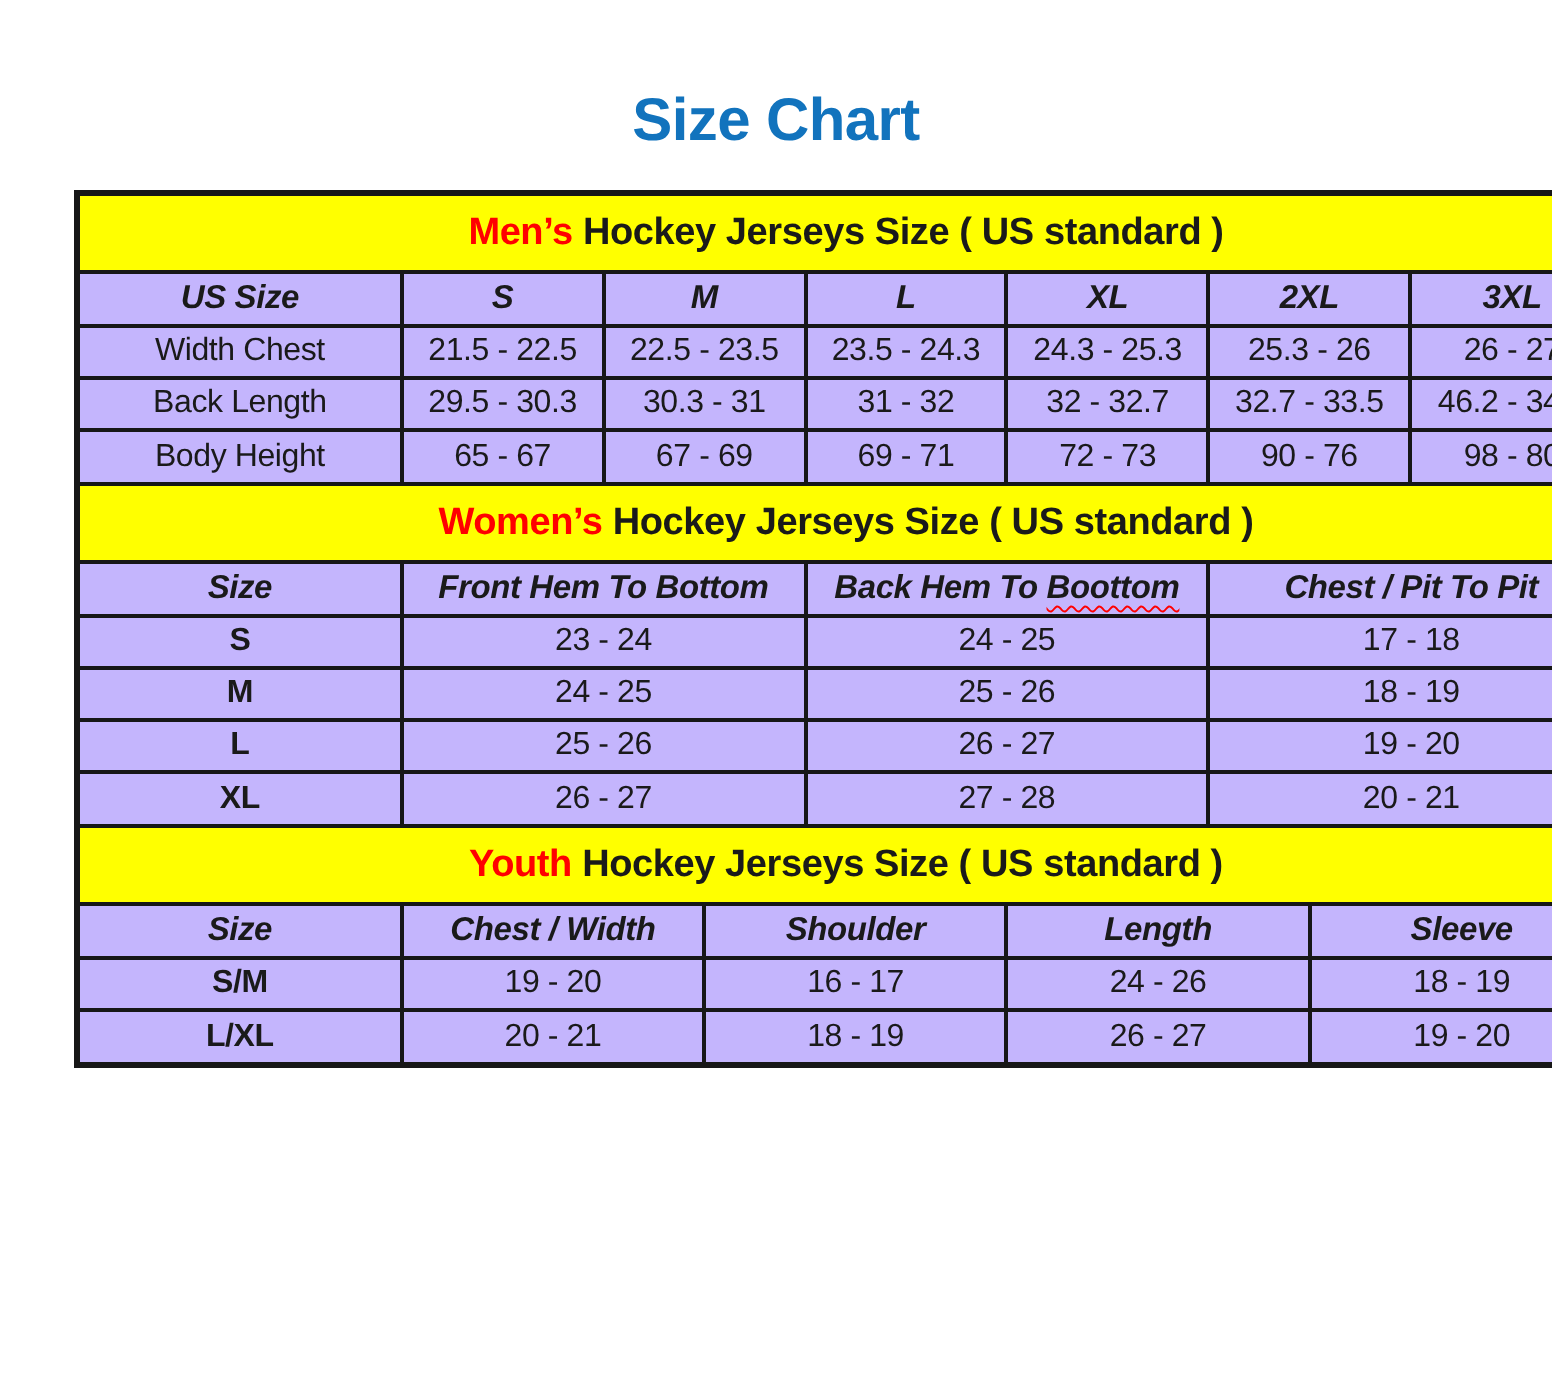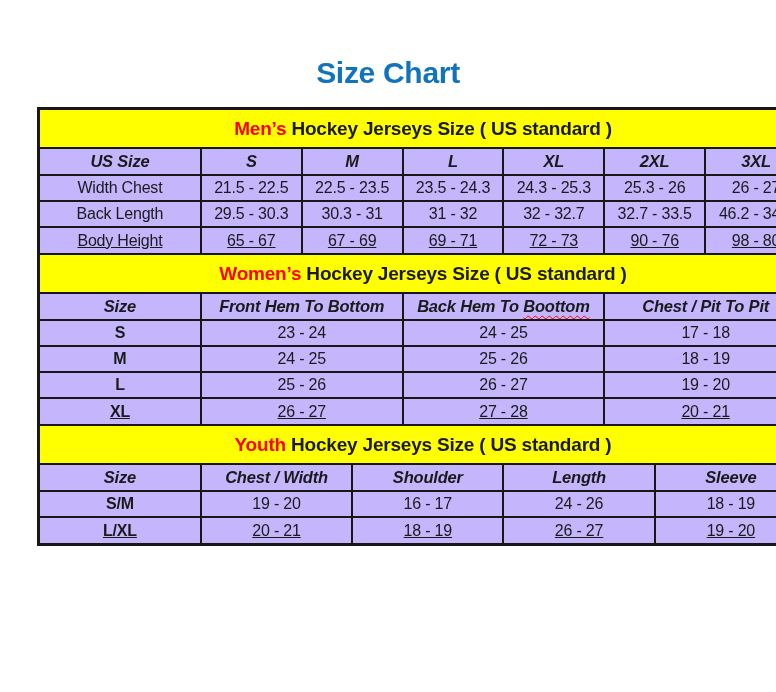--- a/index.html
+++ b/index.html
@@ -13,21 +13,21 @@
   html, body {
     margin: 0; padding: 0;
     width: 776px; height: 692px;
     background: #ffffff;
     font-family: "Liberation Sans", sans-serif;
     color: var(--text-black);
   }
   .page { width: 776px; height: 692px; overflow: hidden; }
   .title {
     margin: 0;
-    padding-top: 56px;
+    padding-top: 44px;
     padding-bottom: 17px;
     text-align: center;
     font-size: 30px;
     font-weight: bold;
     letter-spacing: -0.3px;
     color: var(--title-blue);
   }
   .chart {
     width: 772px;
     margin-left: 37px;
@@ -58,21 +58,21 @@
     text-align: center;
     vertical-align: middle;
     font-size: 16px;
     letter-spacing: -0.2px;
     white-space: nowrap;
     overflow: hidden;
   }
   td:first-child { border-left: 0; }
   td:last-child { border-right: 0; }
   tr:first-child td { border-top: 0; }
-  tr:last-child td { border-bottom: 0; text-decoration: underline; }
+  tr:last-child td { border-bottom: 0; }
   td.hdr { font-weight: bold; font-size: 16.5px; font-style: italic; }
   td.lbl-bold { font-weight: bold; }
   .typo {
     text-decoration: underline;
     text-decoration-style: wavy;
     text-decoration-color: var(--accent-red);
     text-decoration-thickness: 1px;
     text-underline-offset: 3px;
   }
   col.c-label { width: 21%; }

